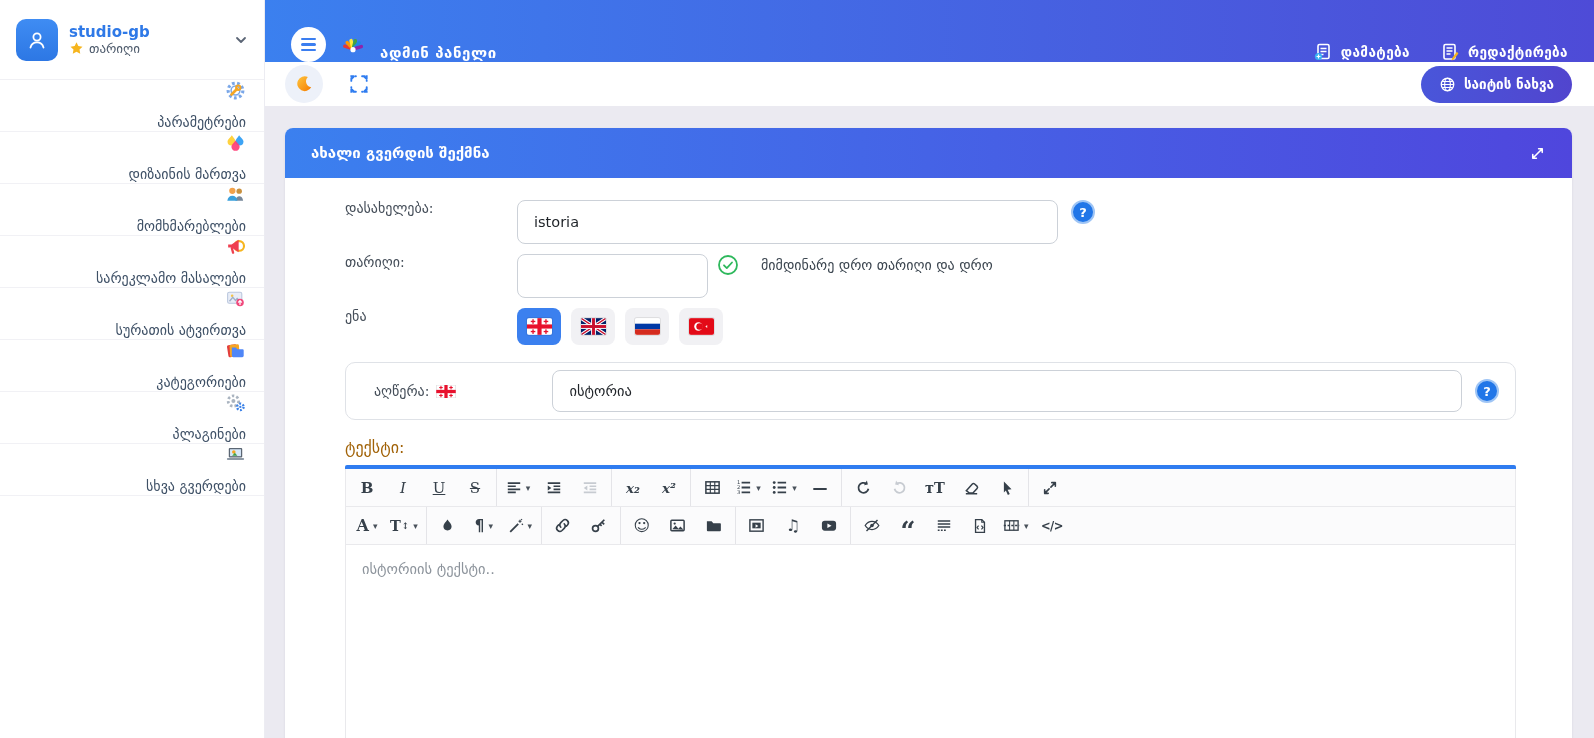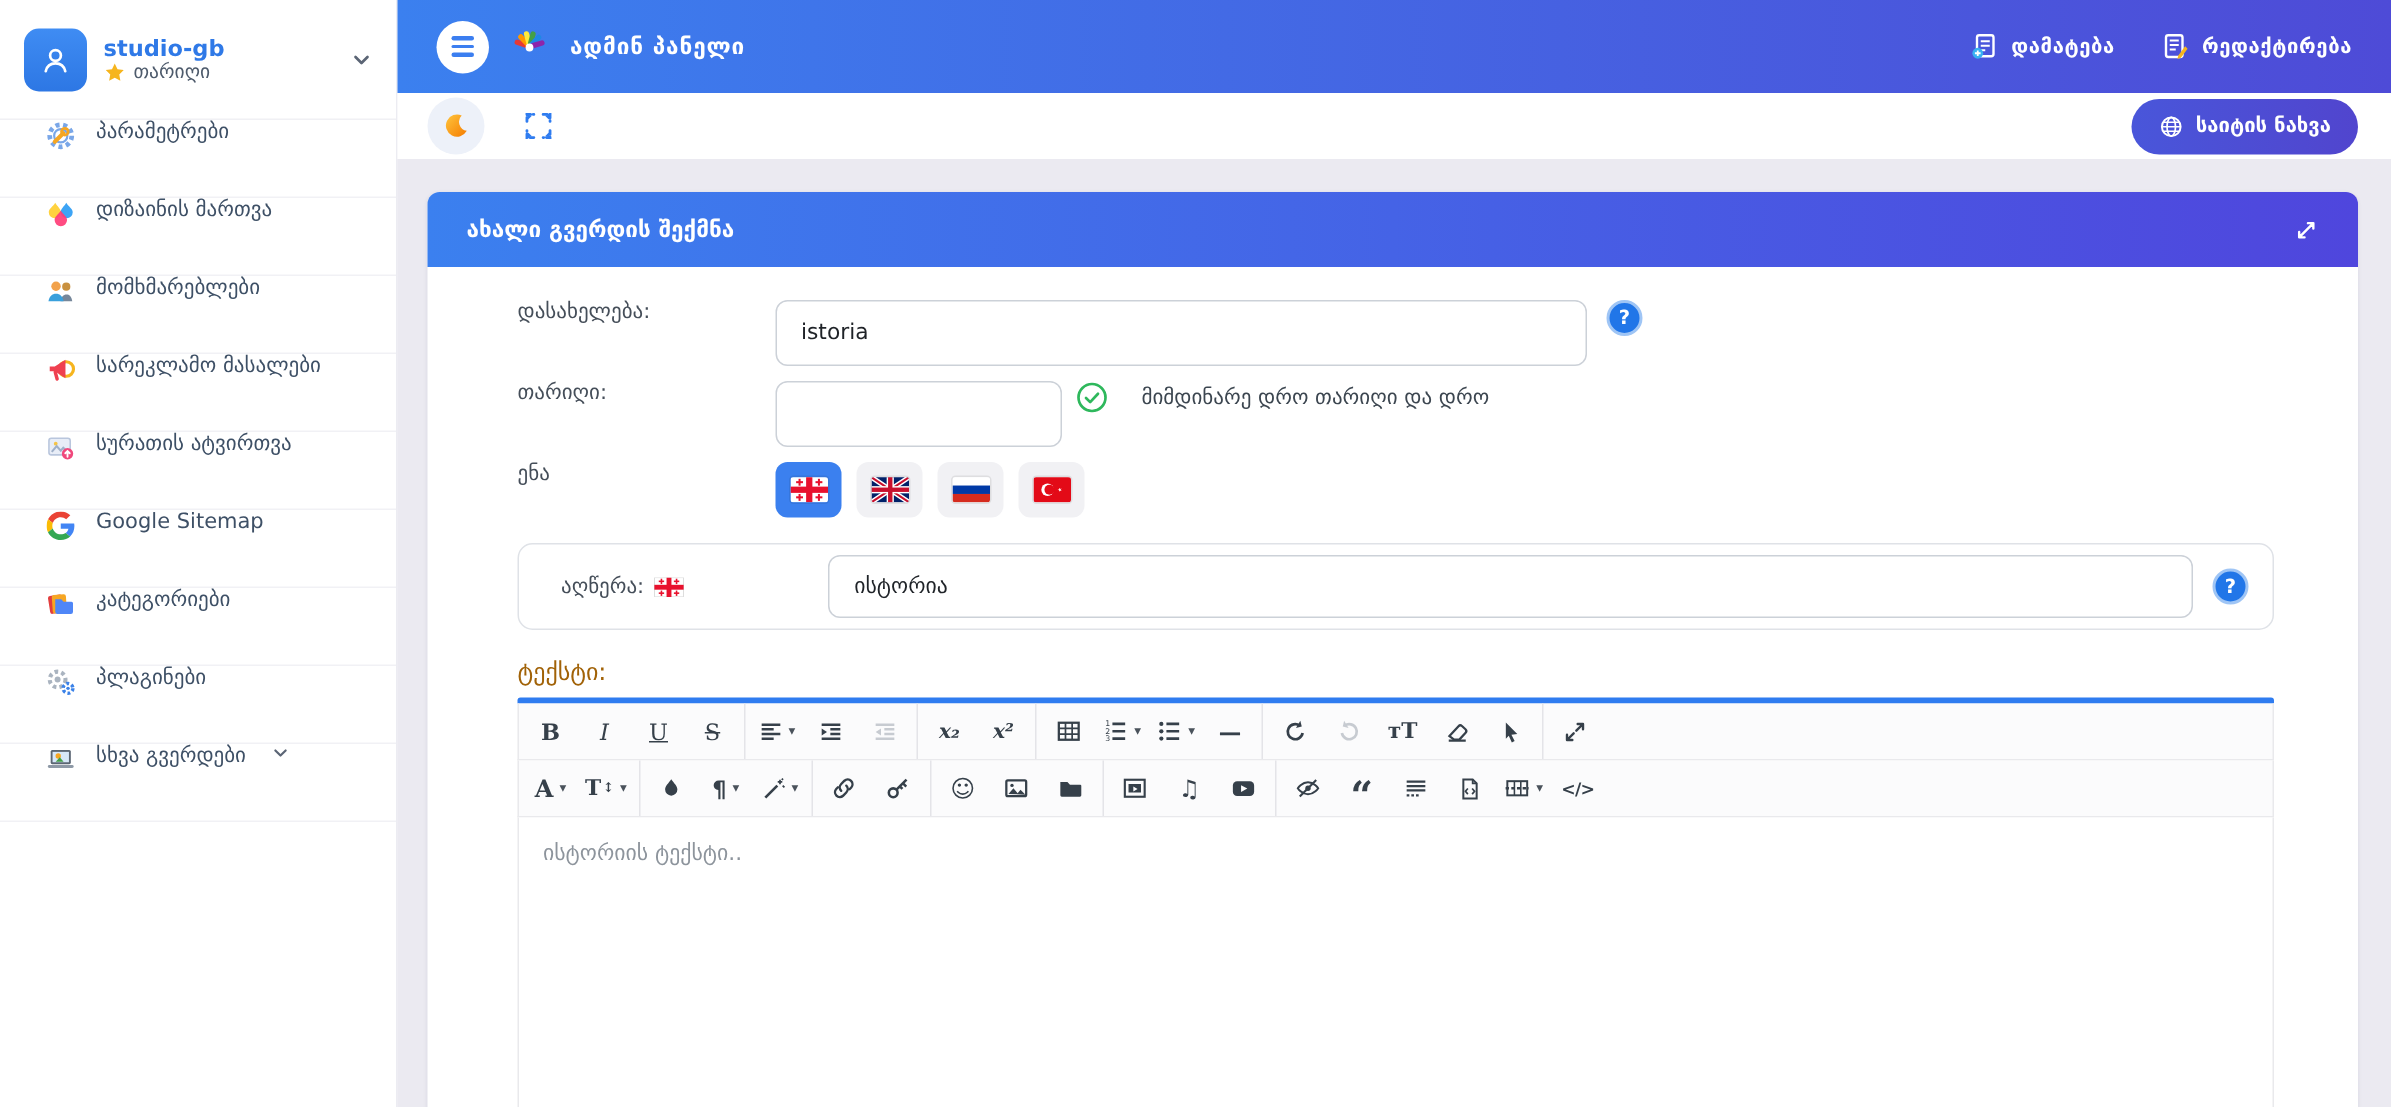--- a/index.html
+++ b/index.html
@@ -6,27 +6,27 @@
   html,body { width:1594px; height:738px; overflow:hidden; font-family:"DejaVu Sans",sans-serif; background:#ebeaf1; }
   .app { display:flex; width:100%; height:100%; }
 
   
   .sidebar { width:265px; background:#fff; border-right:1px solid #ececf2; flex-shrink:0; }
   .brand { height:80px; display:flex; align-items:center; gap:11px; padding:0 16px; border-bottom:1px solid #f0f0f4; cursor:pointer; }
   .avatar { width:42px; height:42px; border-radius:10px; background:linear-gradient(180deg,#3f8cf3,#2d77e4); display:flex; align-items:center; justify-content:center; flex-shrink:0; }
   .brand-name { font-size:15px; font-weight:bold; color:#2f79e7; line-height:1.25; }
   .brand-role { display:flex; align-items:center; gap:5px; font-size:13px; color:#4e5b6c; }
   .brand-chevron { margin-left:auto; color:#5b6575; }
-  .side-nav a { display:flex; align-items:flex-start; gap:13px; height:52px; padding:0 30px; font-size:14px; color:#3e5066; text-decoration:none; border-bottom:1px solid #f1f1f5; cursor:pointer; }
+  .side-nav a { display:flex; align-items:flex-end; gap:13px; height:52px; padding:0 18px; font-size:14px; color:#3e5066; text-decoration:none; border-bottom:1px solid #f1f1f5; cursor:pointer;flex-direction:column; }
   .si { width:21px; height:21px; display:flex; align-items:center; justify-content:center; flex-shrink:0; }
   .side-chev { margin-left:4px; color:#5b6575; }
 
   
   .main { flex:1; display:flex; flex-direction:column; min-width:0; }
-  .topbar { height:62px; background:linear-gradient(90deg,#3b80ef 0%,#4e4bd7 100%); display:flex; align-items:center; padding:0 26px 0 26px; gap:14px; color:#fff; flex-shrink:0; }
+  .topbar { height:62px; background:linear-gradient(90deg,#3b80ef 0%,#4e4bd7 100%); display:flex; align-items:flex-end; padding:0 26px 0 26px; gap:14px; color:#fff; flex-shrink:0; }
   .burger { width:35px; height:35px; border-radius:50%; background:#fff; border:none; display:flex; flex-direction:column; align-items:center; justify-content:center; gap:3px; cursor:pointer; }
   .burger i { display:block; width:15px; height:2.4px; border-radius:2px; background:#3b7ef0; }
   .topbar-title { font-size:15px; font-weight:bold; letter-spacing:.6px; }
   .topbar-actions { margin-left:auto; display:flex; gap:30px; }
   .topbar-actions a { display:flex; align-items:center; gap:8px; color:#fff; font-size:13.5px; font-weight:bold; letter-spacing:.4px; text-decoration:none; cursor:pointer; }
 
   .subbar { height:44px; background:#fff; display:flex; align-items:center; gap:25px; padding:0 22px 0 20px; flex-shrink:0; }
   .moon-btn { width:38px; height:38px; border-radius:50%; border:none; background:#edf1f9; display:flex; align-items:center; justify-content:center; cursor:pointer; }
   .expand-btn { border:none; background:transparent; cursor:pointer; display:flex; }
   .view-site { margin-left:auto; display:flex; align-items:center; gap:8px; border:none; border-radius:20px; padding:10px 18px; background:linear-gradient(90deg,#4956da,#5145ce); color:#fff; font-size:13.5px; font-weight:bold; cursor:pointer; font-family:inherit; }
@@ -154,31 +154,20 @@
         <span class="si">
             <svg width="21" height="21" viewBox="0 0 20 20">
               <rect x="2.5" y="4" width="13.5" height="10.5" rx="1.5" fill="#e8edf7" stroke="#b9c6dd"></rect>
               <circle cx="6.8" cy="7.4" r="1.2" fill="#f6c445"></circle>
               <path d="M4.3 12.6l3.1-3.7 2.6 3 1.6-1.9 2.7 2.6" stroke="#9fb0c9" stroke-width="1.3" fill="none"></path>
               <circle cx="14.3" cy="13.8" r="3.6" fill="#f0487c"></circle>
               <path d="M14.3 15.7v-3.4M12.9 13.5l1.4-1.4 1.4 1.4" stroke="#fff" stroke-width="1.2" fill="none" stroke-linecap="round"></path>
             </svg>
           </span>
         <span>სურათის ატვირთვა</span>
-      </a>
-      <a>
-        <span class="si">
-            <svg width="19" height="19" viewBox="0 0 48 48">
-              <path fill="#EA4335" d="M24 9.5c3.5 0 6.7 1.2 9.2 3.6l6.9-6.9C35.9 2.4 30.5 0 24 0 14.6 0 6.5 5.4 2.6 13.2l8 6.2C12.4 13.7 17.7 9.5 24 9.5z"></path>
-              <path fill="#4285F4" d="M47 24.6c0-1.6-.2-3.1-.4-4.6H24v9h12.9c-.6 3-2.3 5.5-4.8 7.2l7.7 6C44.4 38 47 31.9 47 24.6z"></path>
-              <path fill="#FBBC05" d="M10.5 28.6A14.5 14.5 0 0 1 9.8 24c0-1.6.3-3.1.8-4.6l-8-6.2A24 24 0 0 0 0 24c0 3.9.9 7.5 2.6 10.8l7.9-6.2z"></path>
-              <path fill="#34A853" d="M24 48c6.5 0 11.9-2.1 15.9-5.8l-7.7-6c-2.2 1.5-4.9 2.3-8.2 2.3-6.3 0-11.6-4.2-13.5-9.9l-8 6.2C6.5 42.6 14.6 48 24 48z"></path>
-            </svg>
-          </span>
-        <span>Google Sitemap</span>
       </a>
       <a>
         <span class="si">
             <svg width="21" height="21" viewBox="0 0 20 20">
               <rect x="2.5" y="4.5" width="9" height="11.5" rx="1.4" fill="#e23d3d" transform="rotate(-9 7 10)"></rect>
               <rect x="4.6" y="4.2" width="9" height="11.8" rx="1.4" fill="#f6a623" transform="rotate(-4 9 10)"></rect>
               <path d="M6.5 7.2h3.8l1.5 1.5h5a1 1 0 0 1 1 1v5.4a1.4 1.4 0 0 1-1.4 1.4H7.9a1.4 1.4 0 0 1-1.4-1.4z" fill="#4f86f7"></path>
             </svg>
           </span>
         <span>კატეგორიები</span>

